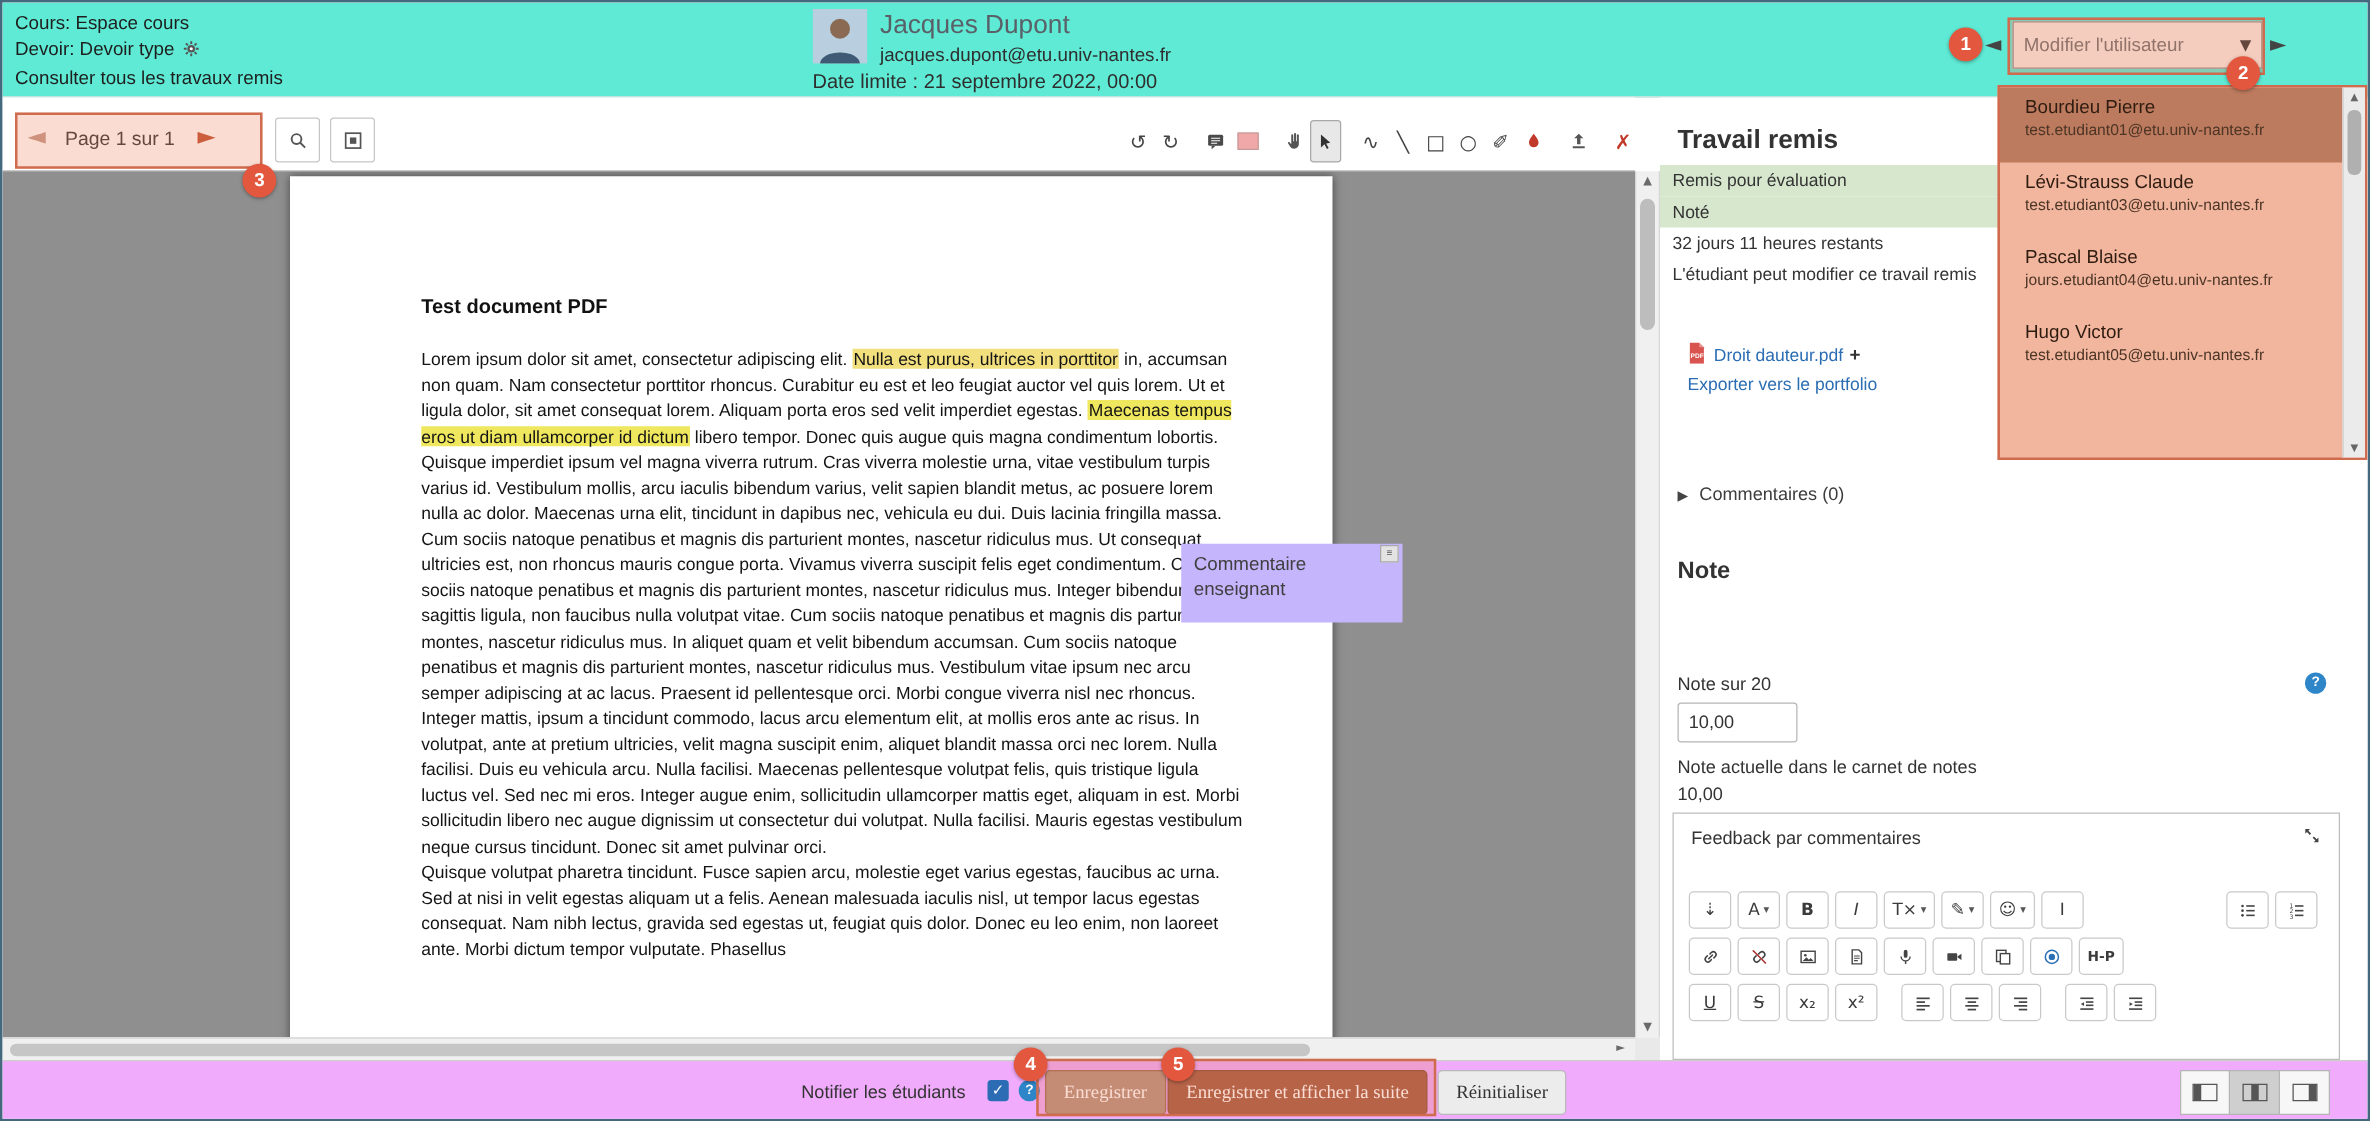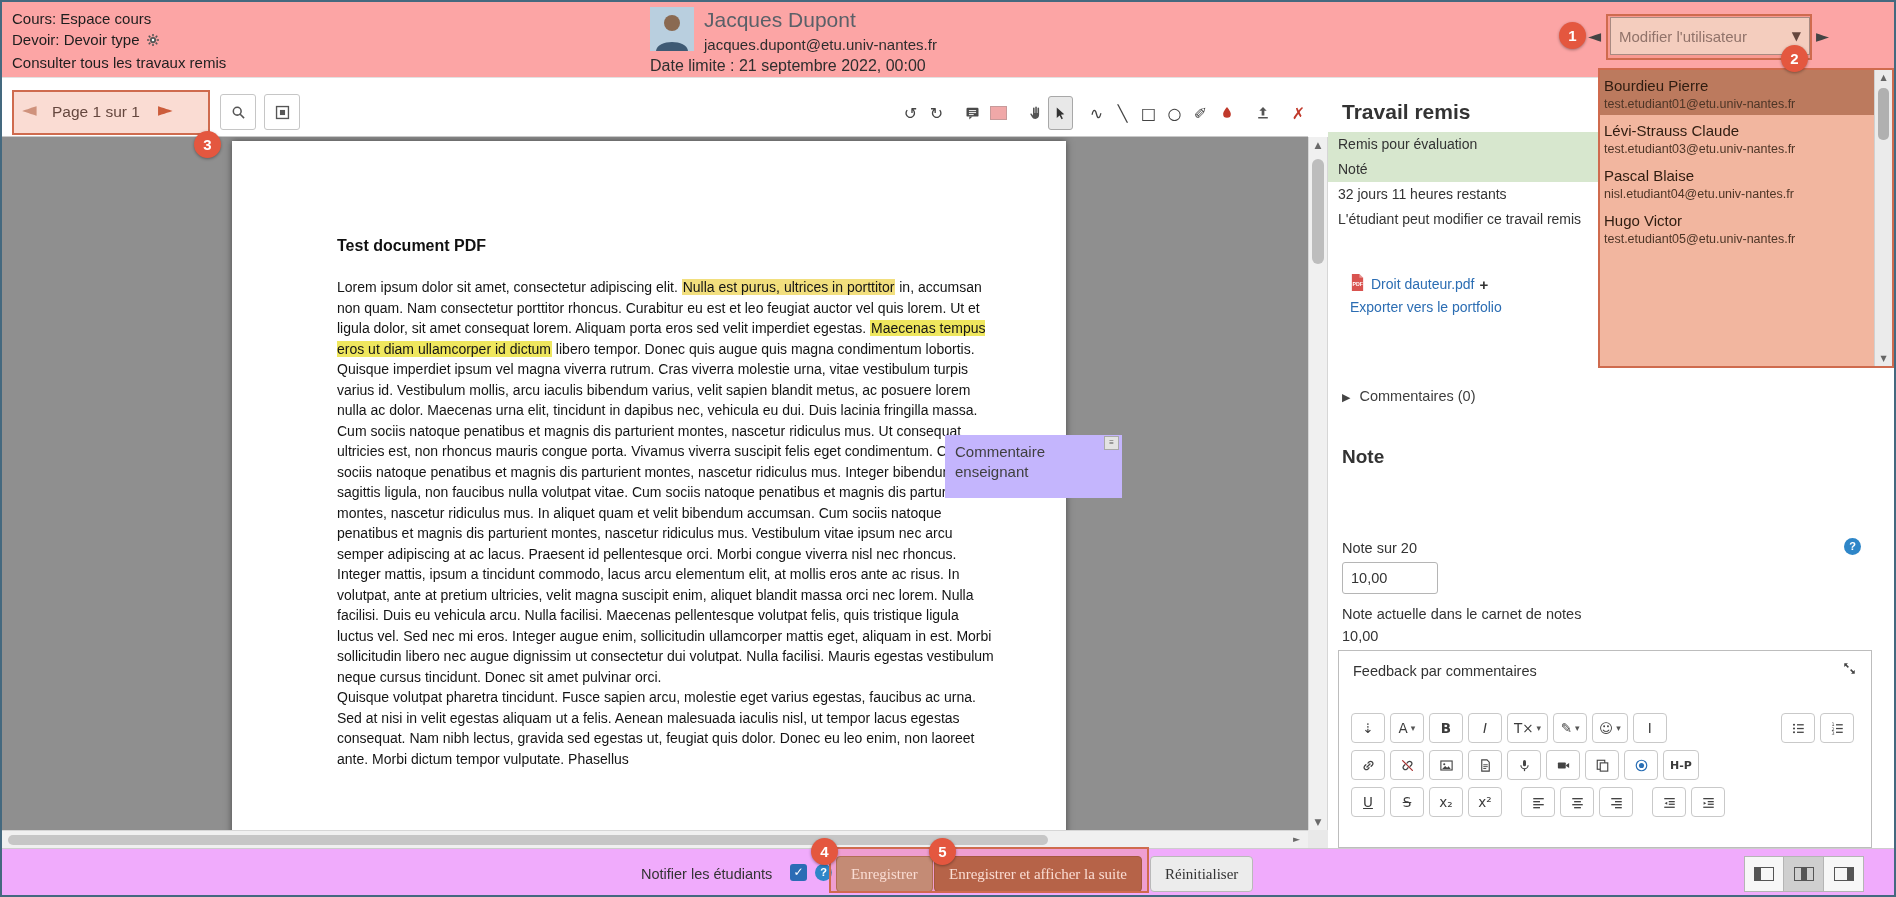--- a/index.html
+++ b/index.html
@@ -1,20 +1,20 @@
 <!DOCTYPE html>
 <html><head>
 <meta charset="utf-8">
 <style>
   *{box-sizing:border-box;margin:0;padding:0}
   html,body{background:#dfe4e8;font-family:"Liberation Sans",sans-serif}
   .screen{position:relative;width:1896px;height:897px;background:#fff;border:2px solid #44697f;overflow:hidden}
 
   
-  .topbar{position:absolute;left:0;top:0;width:100%;height:76px;background:#fca5a5;border-bottom:1px solid #e2e2e2}
+  .topbar{position:absolute;left:0;top:0;width:100%;height:76px;background:#5eead4;border-bottom:1px solid #e2e2e2}
   .hdr-left{position:absolute;left:10px;top:6px;font-size:15px;color:#1e1e1e;line-height:21px}
   .hdr-line{white-space:nowrap}
   .gear{display:inline-block;margin-left:6px;vertical-align:-2px}
   .avatar{position:absolute;left:648px;top:5px;width:44px;height:44px;overflow:hidden}
   .hdr-name{position:absolute;left:702px;top:6px;font-size:21px;color:#5a6068}
   .hdr-email{position:absolute;left:702px;top:34px;font-size:15px;color:#2e2e2e}
   .hdr-date{position:absolute;left:648px;top:55px;font-size:16px;color:#2e2e2e}
   .usernav-arrow{position:absolute;top:24px;font-size:17px;color:#444;cursor:pointer;font-family:"DejaVu Sans",sans-serif}
   .arrow-prev{left:1586px}
   .arrow-next{left:1814px}
@@ -99,21 +99,21 @@
   .lt-btn{width:40px;height:36px;background:#f7f7f7;border:1px solid #b5b5b5;display:flex;align-items:center;justify-content:center;cursor:pointer}
   .lt-btn+.lt-btn{border-left:none}
   .lt-btn.active{background:#cfcfcf}
   .lt-ico{width:20px;height:14px;border:1.5px solid #555;position:relative}
   .lt-ico .fill{position:absolute;top:0;bottom:0;background:#555}
   .fill-l{left:0;width:6px}.fill-r{right:0;width:6px}.fill-m{left:6px;right:6px;background:#9a9a9a}
 
   
   .dropdown{position:absolute;left:1596px;top:66px;width:296px;height:300px;border:2px solid #cf6b4e;background:#f2b69f;display:flex;z-index:40}
   .dd-list{flex:1;overflow:hidden}
-  .dd-item{height:45px;padding:6px 4px;cursor:pointer}
+  .dd-item{height:60px;padding:6px 20px;cursor:pointer}
   .dd-item.selected{background:#bc7a5e}
   .dd-name{font-size:15px;color:#2f1c10;line-height:20px}
   .dd-email{font-size:12.5px;color:#4d3526;line-height:17px}
   .dd-scroll{width:18px;background:#ebebeb;border-left:1px solid #d0d0d0;position:relative}
   .dd-scroll .arr{position:absolute;left:0;width:100%;text-align:center;font-size:8px;color:#666;font-family:"DejaVu Sans",sans-serif}
   .dd-scroll .a-up{top:3px}.dd-scroll .a-dn{bottom:3px}
   .dd-thumb{position:absolute;left:3px;top:18px;width:11px;height:52px;background:#b0b0b0;border-radius:5px}
 
   
   .ov{position:absolute;border:2px solid #cf6b4e;background:rgba(235,126,92,.27);z-index:50;pointer-events:none}
@@ -457,21 +457,21 @@
         <div class="dd-item selected">
           <div class="dd-name">Bourdieu Pierre</div>
           <div class="dd-email">test.etudiant01@etu.univ-nantes.fr</div>
         </div>
         <div class="dd-item">
           <div class="dd-name">Lévi-Strauss Claude</div>
           <div class="dd-email">test.etudiant03@etu.univ-nantes.fr</div>
         </div>
         <div class="dd-item">
           <div class="dd-name">Pascal Blaise</div>
-          <div class="dd-email">nisl.etudiant04@etu.univ-nantes.fr</div>
+          <div class="dd-email">jours.etudiant04@etu.univ-nantes.fr</div>
         </div>
         <div class="dd-item">
           <div class="dd-name">Hugo Victor</div>
           <div class="dd-email">test.etudiant05@etu.univ-nantes.fr</div>
         </div>
       </div>
     <div class="dd-scroll">
       <span class="arr a-up">▲</span>
       <div class="dd-thumb"></div>
       <span class="arr a-dn">▼</span>

